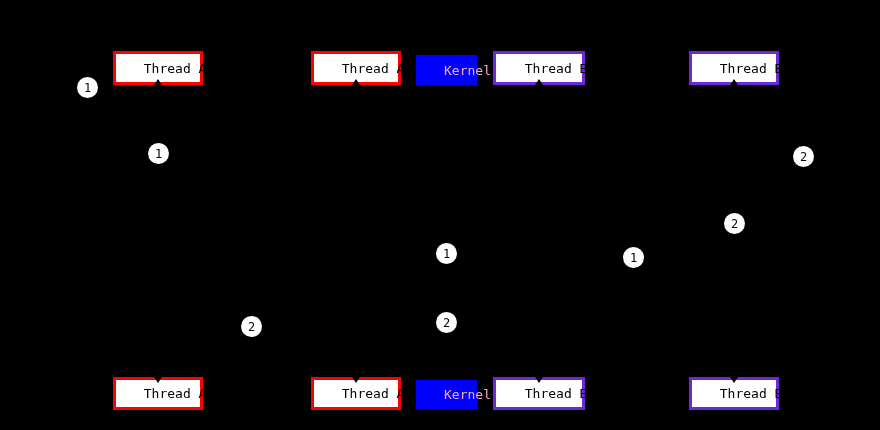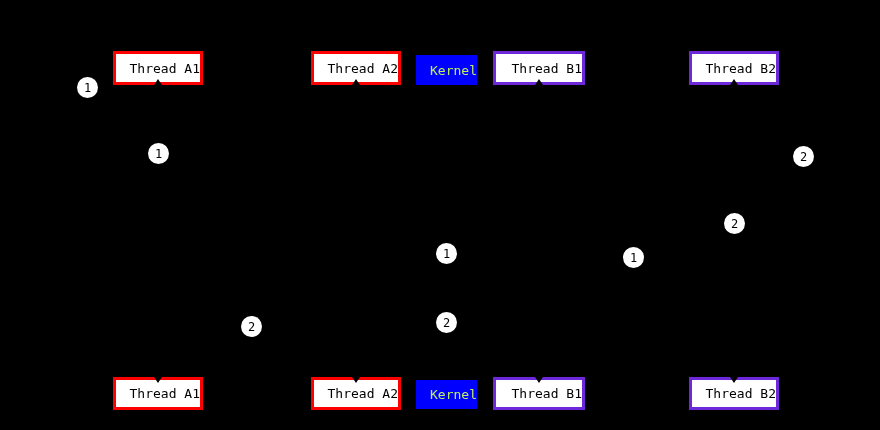--- a/index.html
+++ b/index.html
@@ -4,27 +4,27 @@
 <style>
   html,body{margin:0;padding:0;}
   body{
     width:880px;height:430px;
     background:#000000;
     font-family:"DejaVu Sans Mono", monospace;
   }
   .stage{position:relative;width:880px;height:430px;overflow:hidden;}
   .box{
     position:absolute;box-sizing:border-box;
-    display:flex;align-items:center;justify-content:flex-end;
+    display:flex;align-items:center;justify-content:center;
     background:#ffffff;color:#000000;
     font-size:13px;white-space:nowrap;padding-left:42px;
   }
   .box.red{border:3px solid #ff0000;}
   .box.blue{border:3px solid #6d28d9;}
-  .box.kernel{background:#0000ff;color:#bef264;border:none;}
+  .box.kernel{background:#0000ff;color:#f9a8d4;border:none;}
   .notch{
     position:absolute;left:50%;transform:translateX(-50%);
     width:0;height:0;
     border-left:4px solid transparent;border-right:4px solid transparent;
   }
   .notch.up{bottom:-3px;border-bottom:6px solid #000000;}
   .notch.down{top:-3px;border-top:6px solid #000000;}
   .marker{
     position:absolute;width:21px;height:21px;border-radius:50%;
     box-sizing:border-box;

